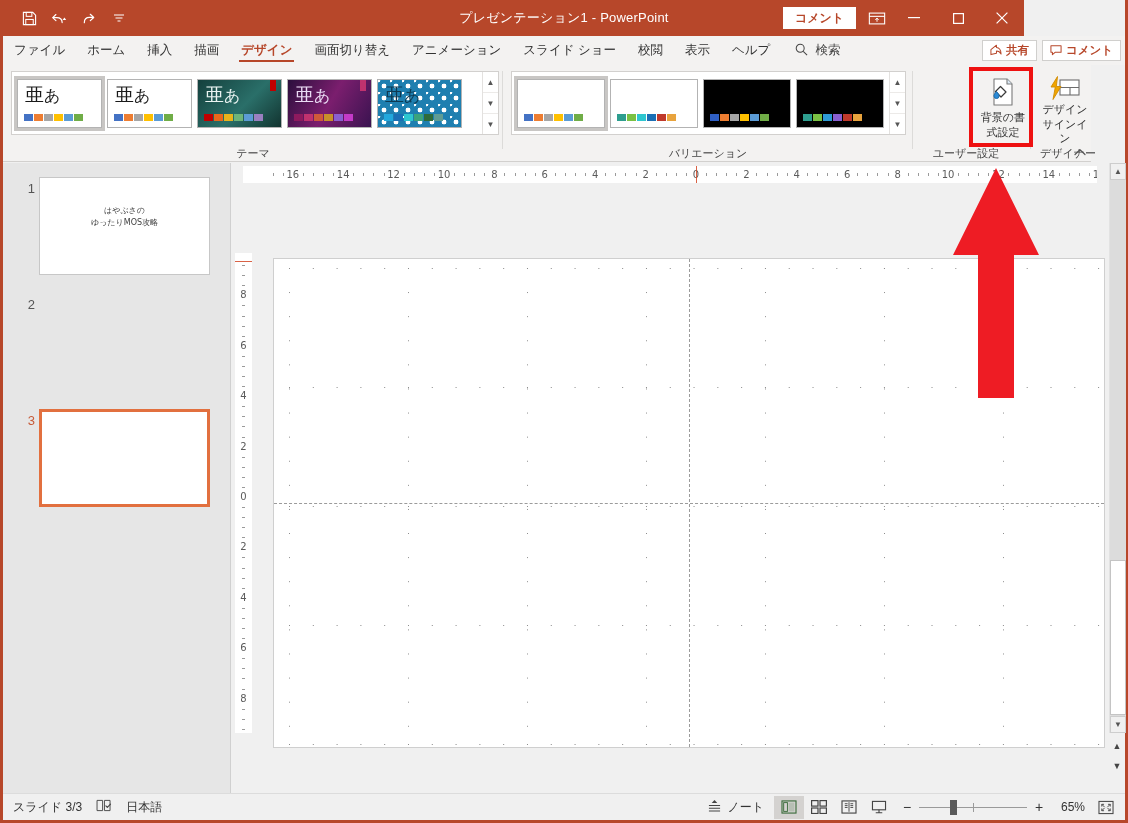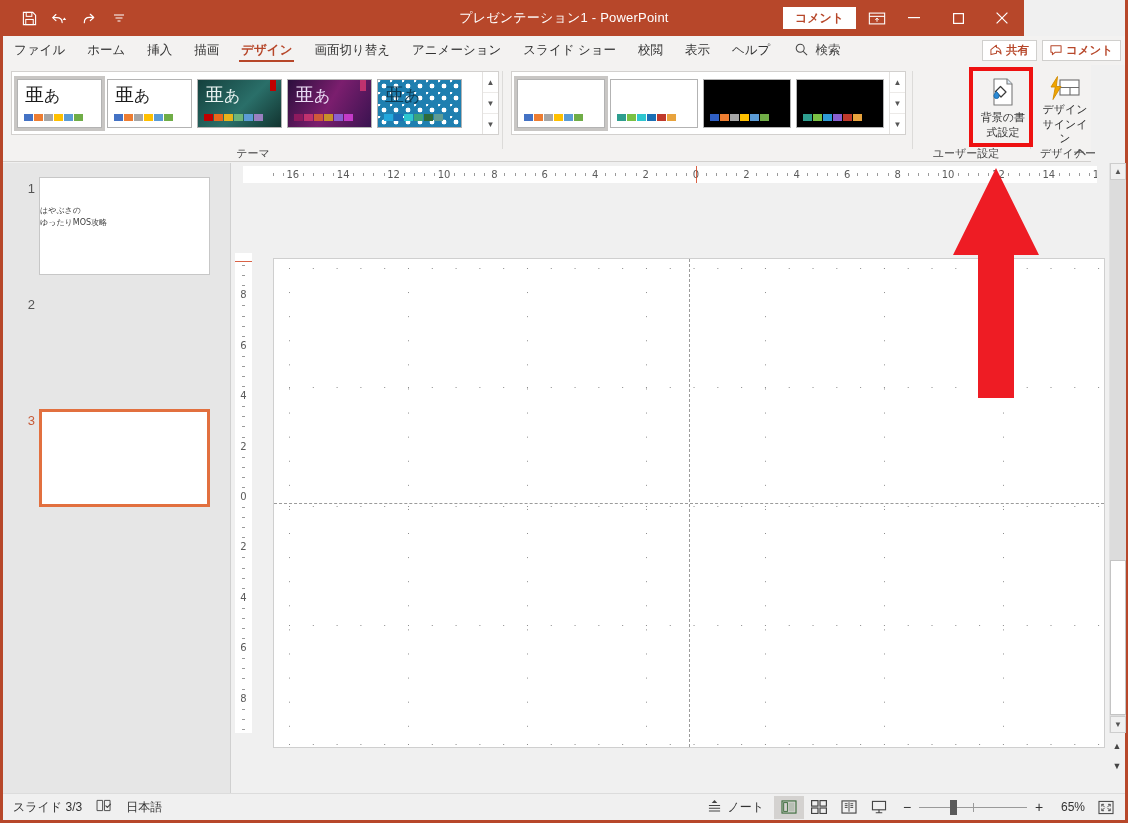--- a/index.html
+++ b/index.html
@@ -152,21 +152,21 @@
     text-align: right; font-size: 13px; color: #555;
   }
   .slide-thumb {
     position: absolute; left: 36px; top: 0; width: 171px; height: 98px;
     background: #fff; border: 1px solid #c7c7c7;
   }
   .slide-item.current .slide-num { color: #c75b39; }
   .slide-item.current .slide-thumb { border: 3px solid #e2703f; }
   .s1-title {
     position: absolute; left: 0; right: 0; top: 27px;
-    font-size: 8px; color: #3d3d3d; line-height: 1.45;
+    text-align: center; font-size: 8px; color: #3d3d3d; line-height: 1.45;
     font-family: "DejaVu Sans", sans-serif;
   }
   .s2-title {
     position: absolute; left: 14px; top: 16px;
     font-size: 7.5px; color: #c9c9c9; font-family: "DejaVu Sans", sans-serif;
   }
 
   
   .editarea {
     position: absolute; left: 229px; top: 163px; right: 0; bottom: 27px;
@@ -488,20 +488,21 @@
                 <i style="background:#e8a33d"></i>
             </div>
           </div>
         </div>
         <div class="galnav" style="margin-left:auto;">
           <div>▲</div>
           <div>▼</div>
           <div>▼</div>
         </div>
       </div>
+      <div class="rgroup-label">バリエーション</div>
       <div class="rgroup-sep" style="left:409px;"></div>
     </div>
 
     <div class="rgroup" style="left:910px; width:118px;">
       <div class="rbtn" style="left:62px;">
         <div class="ico">
           <svg width="32" height="30" viewBox="0 0 32 30">
             <path d="M7 2h13l5 5v21H7z" fill="#fff" stroke="#7a7a7a" stroke-width="1.1" stroke-linejoin="round"></path>
             <path d="M20 2v5h5" fill="#dceaf7" stroke="#7a7a7a" stroke-width="1.1" stroke-linejoin="round"></path>
             <path d="M13.5 9.5l5.5 5.5-5 5-5.5-5.5z" fill="#fff" stroke="#3a3a3a" stroke-width="1.2" stroke-linejoin="round"></path>

